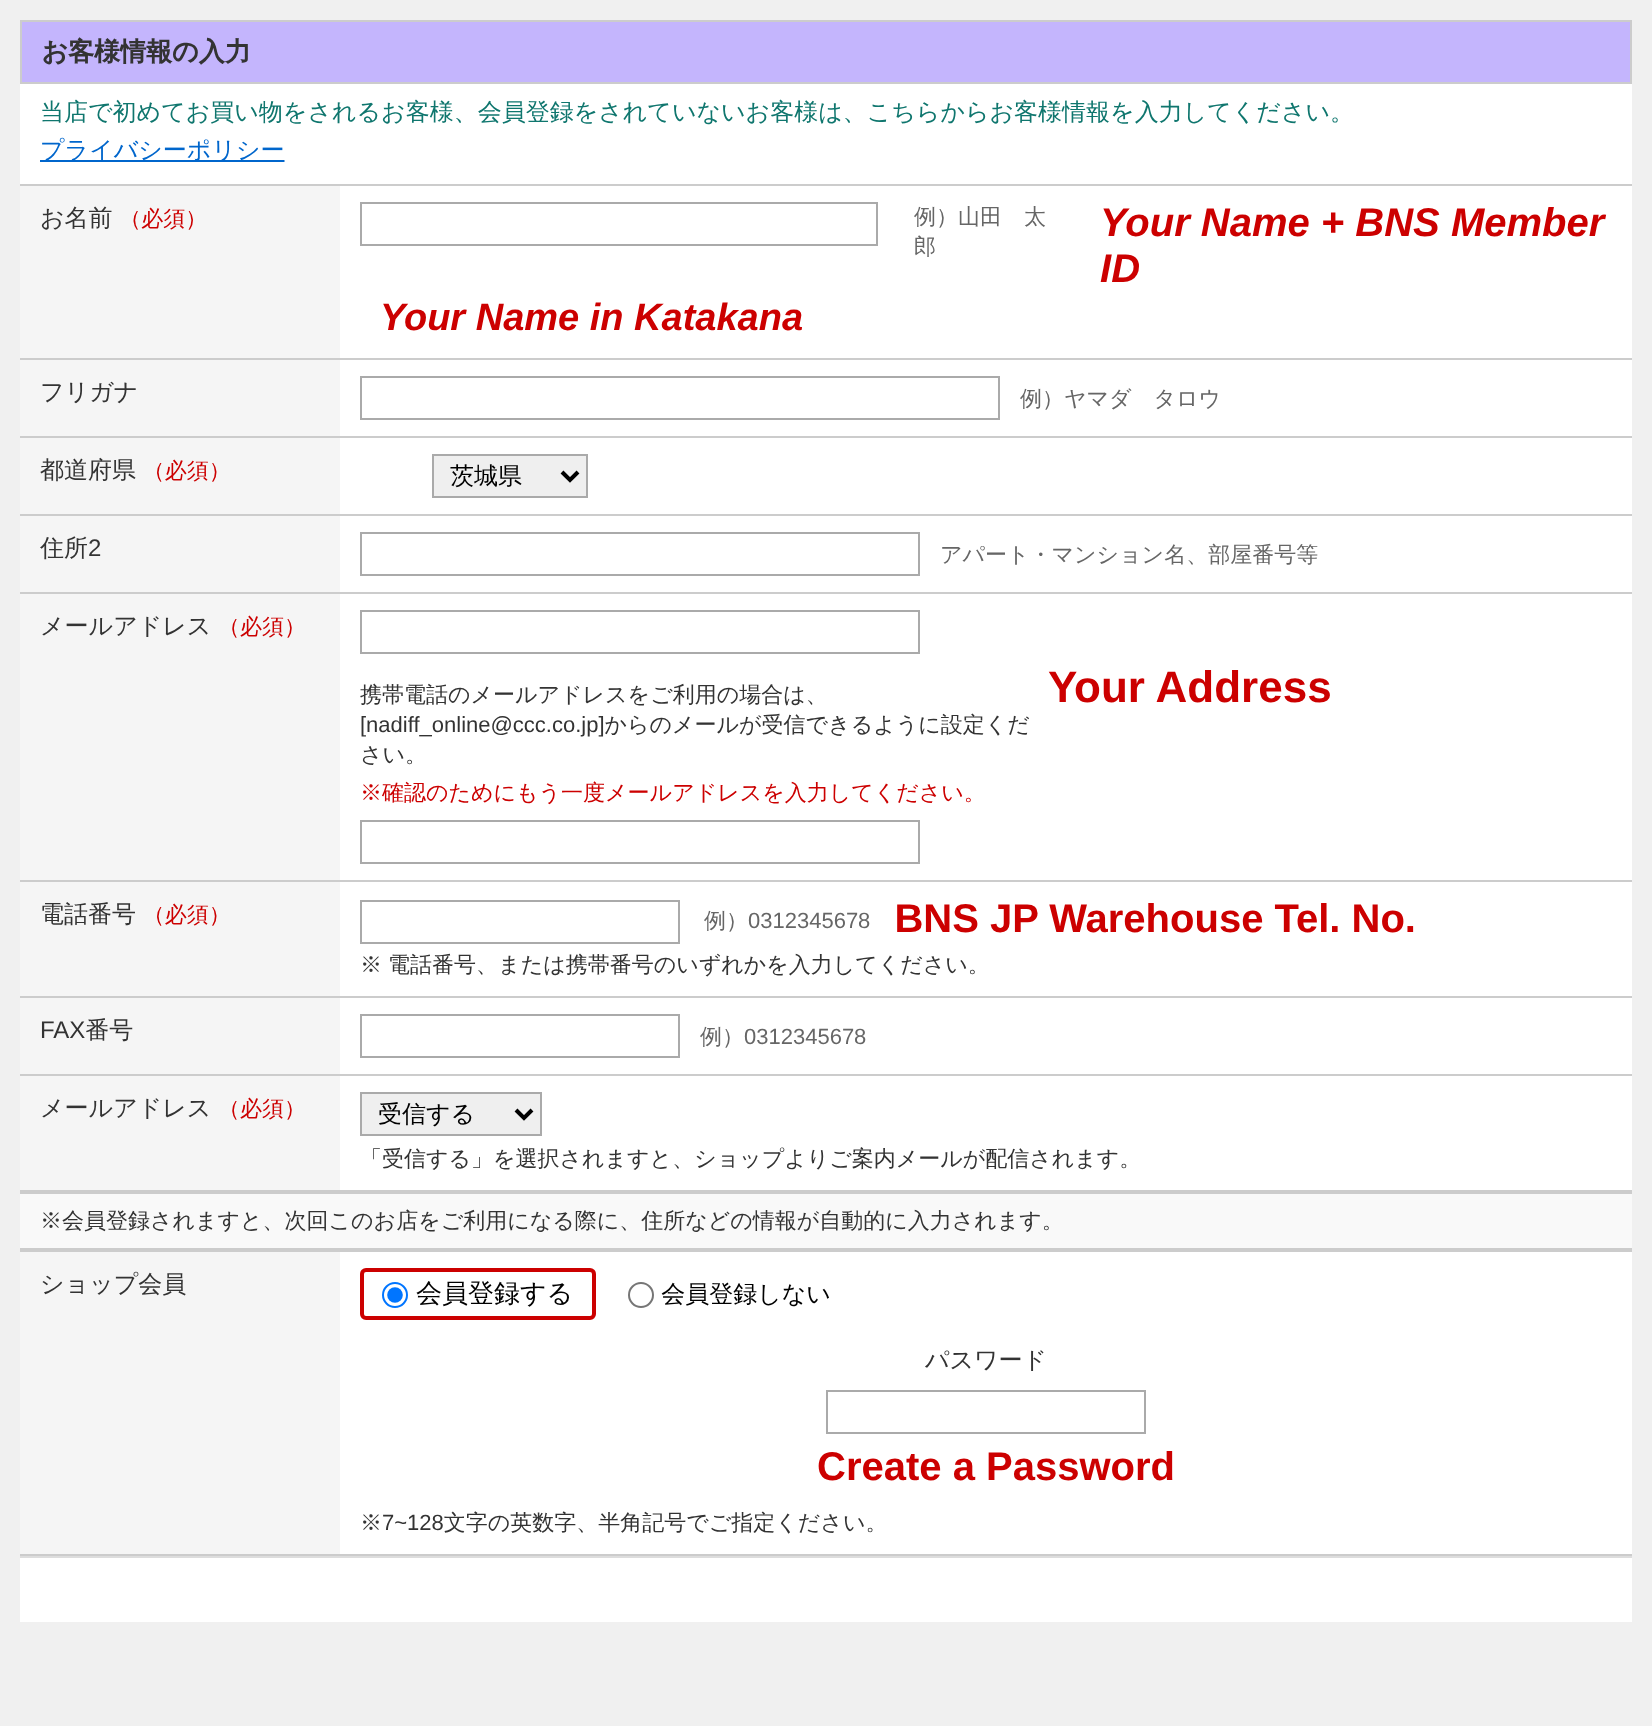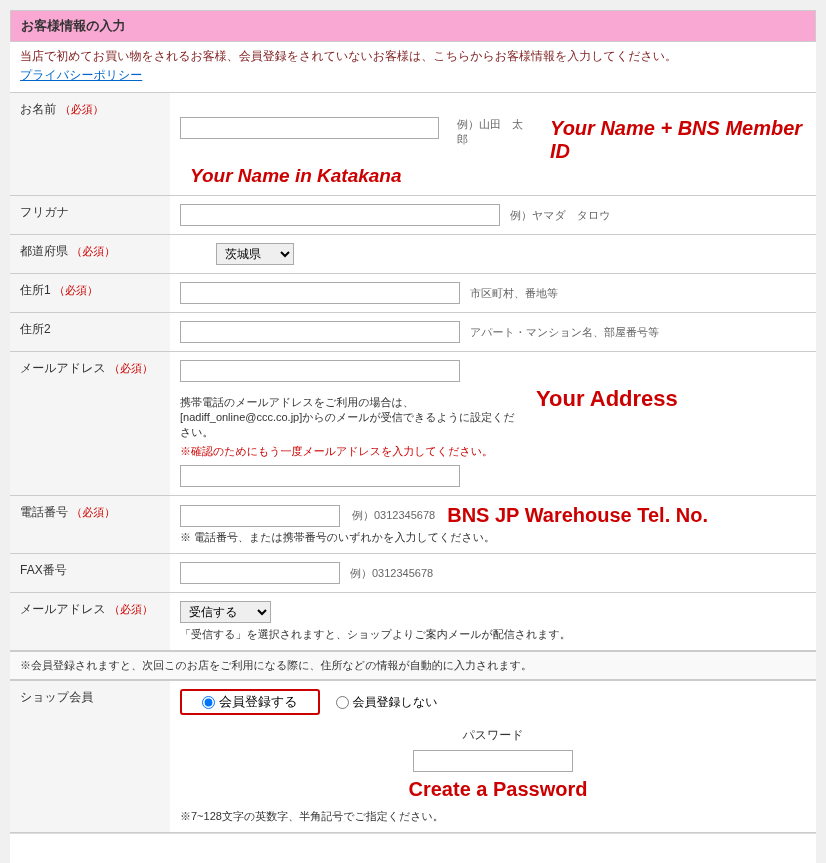--- a/index.html
+++ b/index.html
@@ -9,31 +9,31 @@
       background: #f0f0f0;
       display: flex;
       justify-content: center;
       padding: 10px;
     }
     .container {
       width: 806px;
       background: #fff;
     }
     .page-header {
-      background: #f9a8d4;
+      background: #c4b5fd;
       border: 1px solid #ccc;
       padding: 6px 10px;
       font-size: 13px;
       font-weight: bold;
       color: #333;
     }
     .page-subtext {
       padding: 6px 10px 2px 10px;
       font-size: 12px;
-      color: #7f1d1d;
+      color: #0f766e;
     }
     .privacy-link {
       padding: 0 10px 8px 10px;
       font-size: 12px;
     }
     .privacy-link a {
       color: #0066cc;
       text-decoration: underline;
     }
     .form-table {
@@ -169,21 +169,21 @@
     }
     .radio-option {
       display: flex;
       align-items: center;
       gap: 4px;
       font-size: 12px;
     }
     .radio-selected-box {
       border: 2px solid #cc0000;
       border-radius: 3px;
-      padding: 2px 20px;
+      padding: 2px 9px;
       display: inline-flex;
       align-items: center;
       gap: 4px;
     }
     .member-section-note {
       background: #f9f9f9;
       border-top: 1px solid #ccc;
       border-bottom: 1px solid #ccc;
       padding: 6px 10px;
       font-size: 11px;
@@ -194,21 +194,20 @@
       justify-content: center;
       gap: 20px;
       padding: 16px 10px;
       background: #fff;
       border-top: 1px solid #ddd;
     }
     .name-row {
       display: flex;
       align-items: flex-start;
       gap: 12px;
-      margin-top: 16px;
     }
     .pref-row {
       display: flex;
       align-items: center;
       gap: 8px;
       padding-left: 36px;
     }
     .tel-row {
       display: flex;
       align-items: center;
@@ -295,32 +294,20 @@
         <span>都道府県</span>
         <span class="required">（必須）</span>
       </td>
       <td class="input-cell">
         <div class="pref-row">
           <select><option>北海道</option><option>青森県</option><option>岩手県</option><option>宮城県</option><option>秋田県</option><option>山形県</option><option>福島県</option><option selected="">茨城県</option><option>栃木県</option><option>群馬県</option><option>埼玉県</option><option>千葉県</option><option>東京都</option><option>神奈川県</option><option>新潟県</option><option>富山県</option><option>石川県</option><option>福井県</option><option>山梨県</option><option>長野県</option><option>岐阜県</option><option>静岡県</option><option>愛知県</option><option>三重県</option><option>滋賀県</option><option>京都府</option><option>大阪府</option><option>兵庫県</option><option>奈良県</option><option>和歌山県</option><option>鳥取県</option><option>島根県</option><option>岡山県</option><option>広島県</option><option>山口県</option><option>徳島県</option><option>香川県</option><option>愛媛県</option><option>高知県</option><option>福岡県</option><option>佐賀県</option><option>長崎県</option><option>熊本県</option><option>大分県</option><option>宮崎県</option><option>鹿児島県</option><option>沖縄県</option></select>
         </div>
       </td>
     </tr>
 
-    <tr>
-      <td class="label-cell">
-        <span>住所1</span>
-        <span class="required">（必須）</span>
-      </td>
-      <td class="input-cell">
-        <div class="inner-row">
-          <input type="text" class="address-input" style="">
-          <span class="hint-text">市区町村、番地等</span>
-        </div>
-      </td>
-    </tr>
 
     <tr>
       <td class="label-cell">
         <span>住所2</span>
       </td>
       <td class="input-cell">
         <div class="inner-row">
           <input type="text" class="address-input" style="">
           <span class="hint-text">アパート・マンション名、部屋番号等</span>
         </div>
@@ -329,21 +316,21 @@
 
     <tr>
       <td class="label-cell">
         <span>メールアドレス</span>
         <span class="required">（必須）</span>
       </td>
       <td class="input-cell">
         <div>
           <input type="text" class="email-input" style="">
         </div>
-        <div class="note-text" style="margin-top:4px; display:flex; align-items:baseline; flex-wrap: wrap; gap: 16px;">
+        <div class="note-text" style="margin-top:4px; display:flex; align-items:baseline; flex-wrap: wrap; gap: 4px;">
           <span style="font-size:11px; color:#333; max-width: 340px;">携帯電話のメールアドレスをご利用の場合は、[nadiff_online@ccc.co.jp]からのメールが受信できるように設定ください。</span>
           <span class="annotation-email">Your Address</span>
         </div>
         <div class="note-red" style="margin-top:4px;">
           <span>※確認のためにもう一度メールアドレスを入力してください。</span>
         </div>
         <div style="margin-top:6px;">
           <input type="text" class="email-input" style="">
         </div>
       </td>

